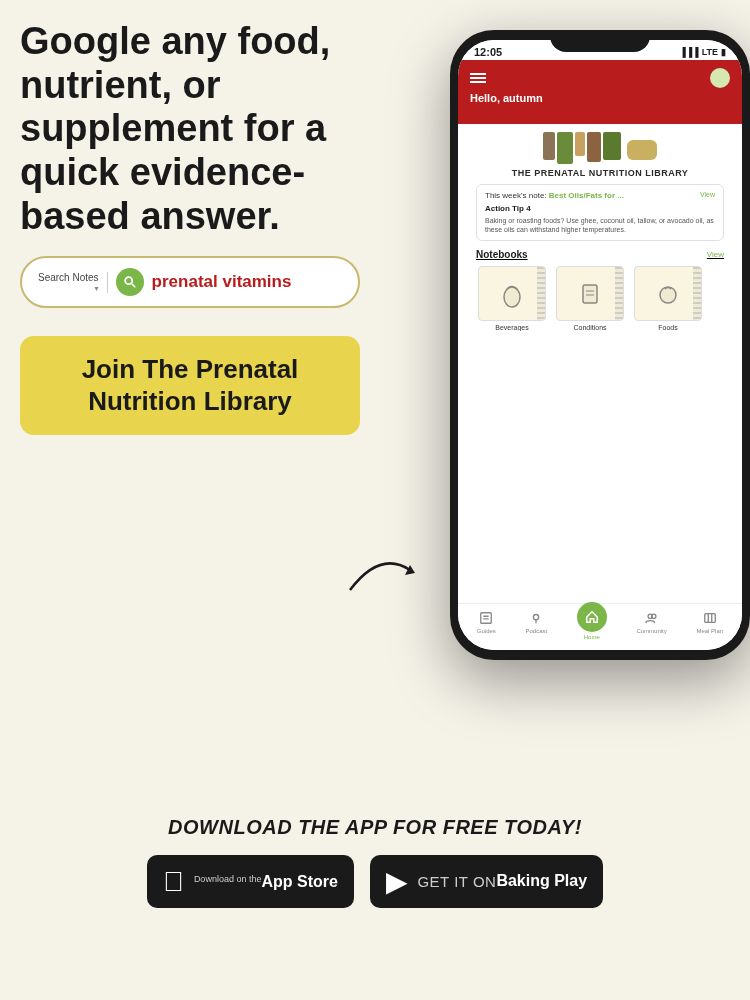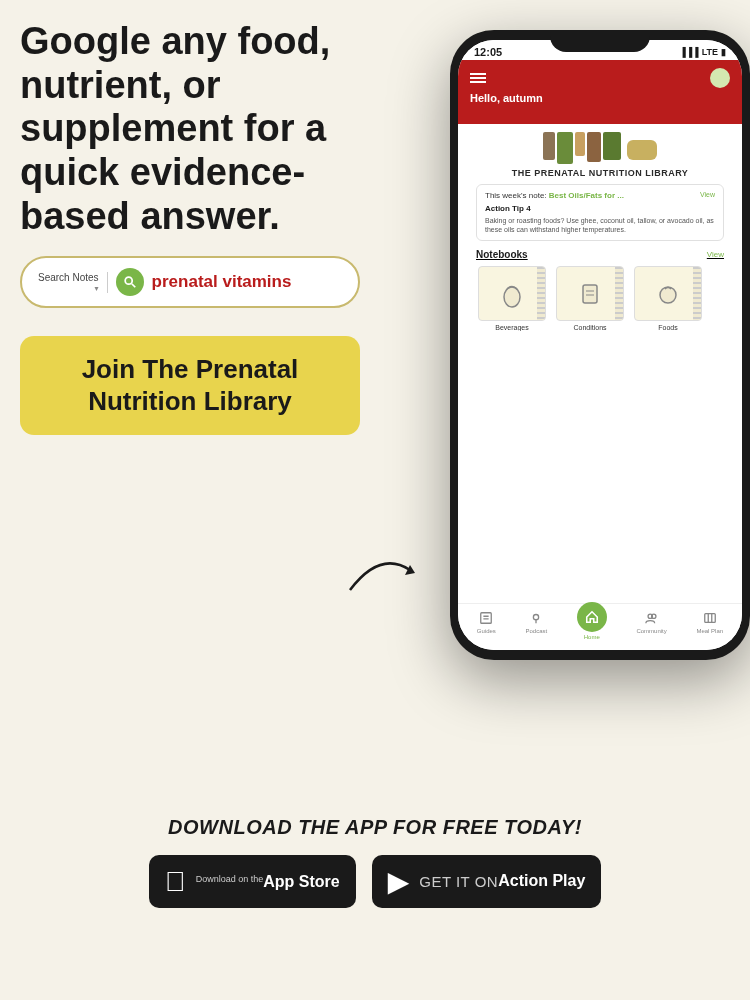--- a/index.html
+++ b/index.html
@@ -681,17 +681,17 @@
       <span class="store-icon"></span>
       <div class="store-text">
         <span class="store-sub">Download on the</span>
         <span class="store-name">App Store</span>
       </div>
     </div>
     <div class="store-btn google-play">
       <span class="store-icon">▶</span>
       <div class="store-text">
         <span class="store-sub">GET IT ON</span>
-        <span class="store-name">Action Play</span>
+        <span class="store-name">Baking Play</span>
       </div>
     </div>
   </div>
 </div>
 
 </body></html>

